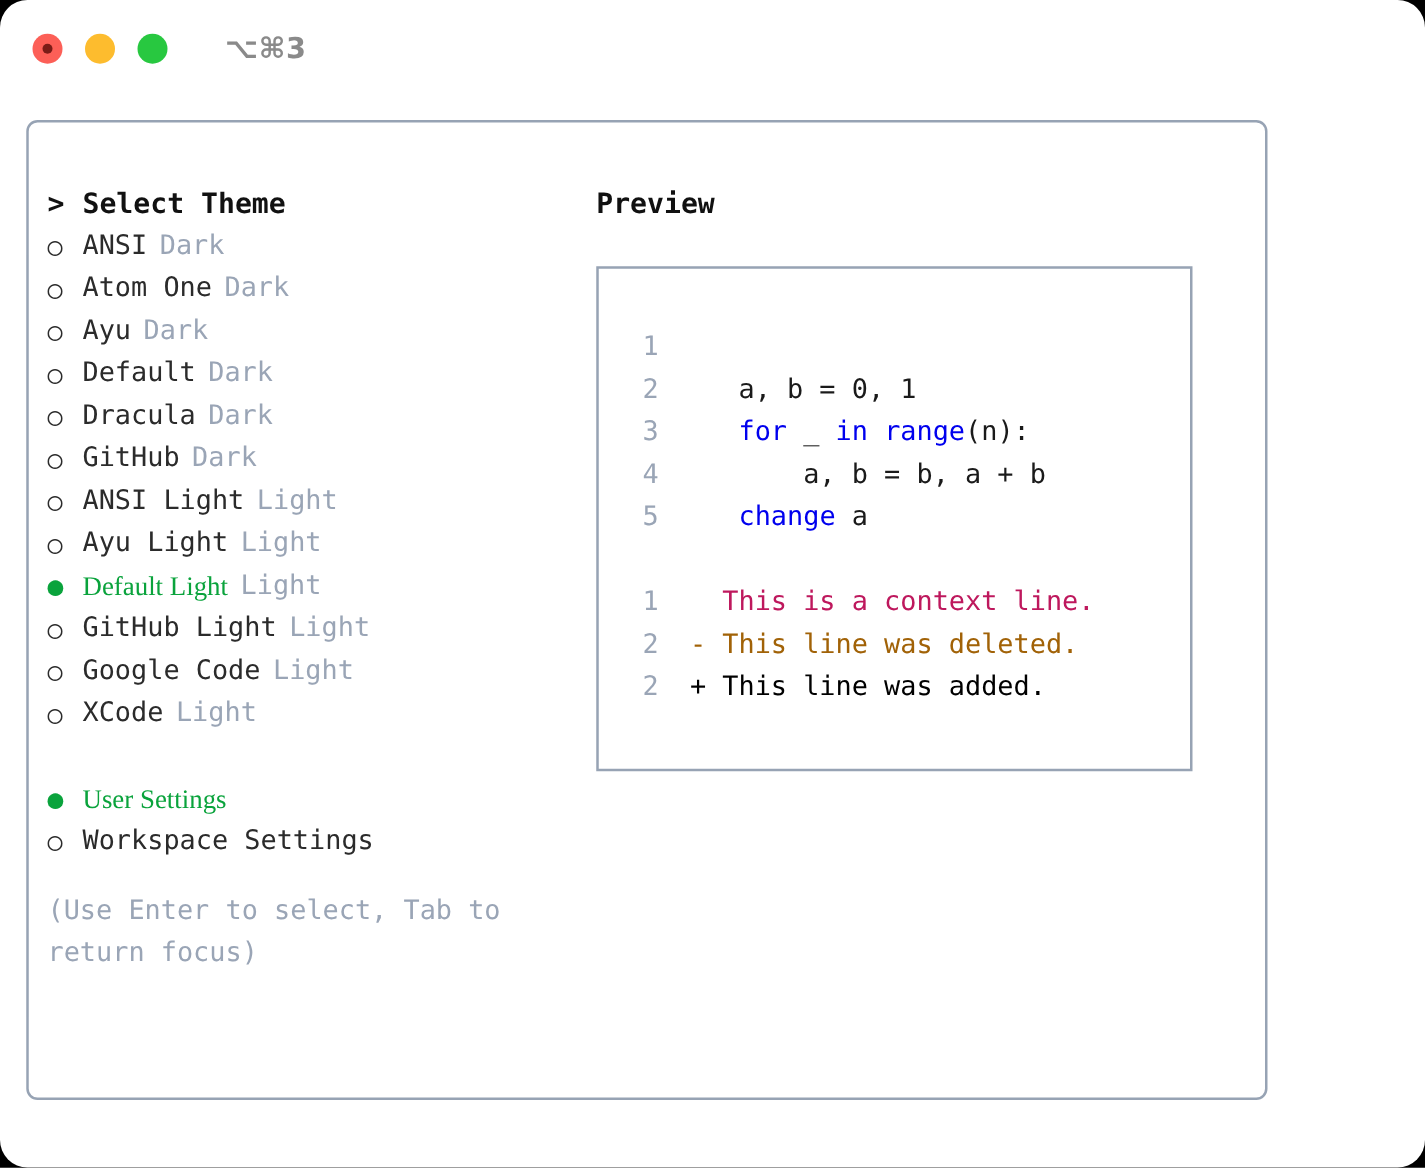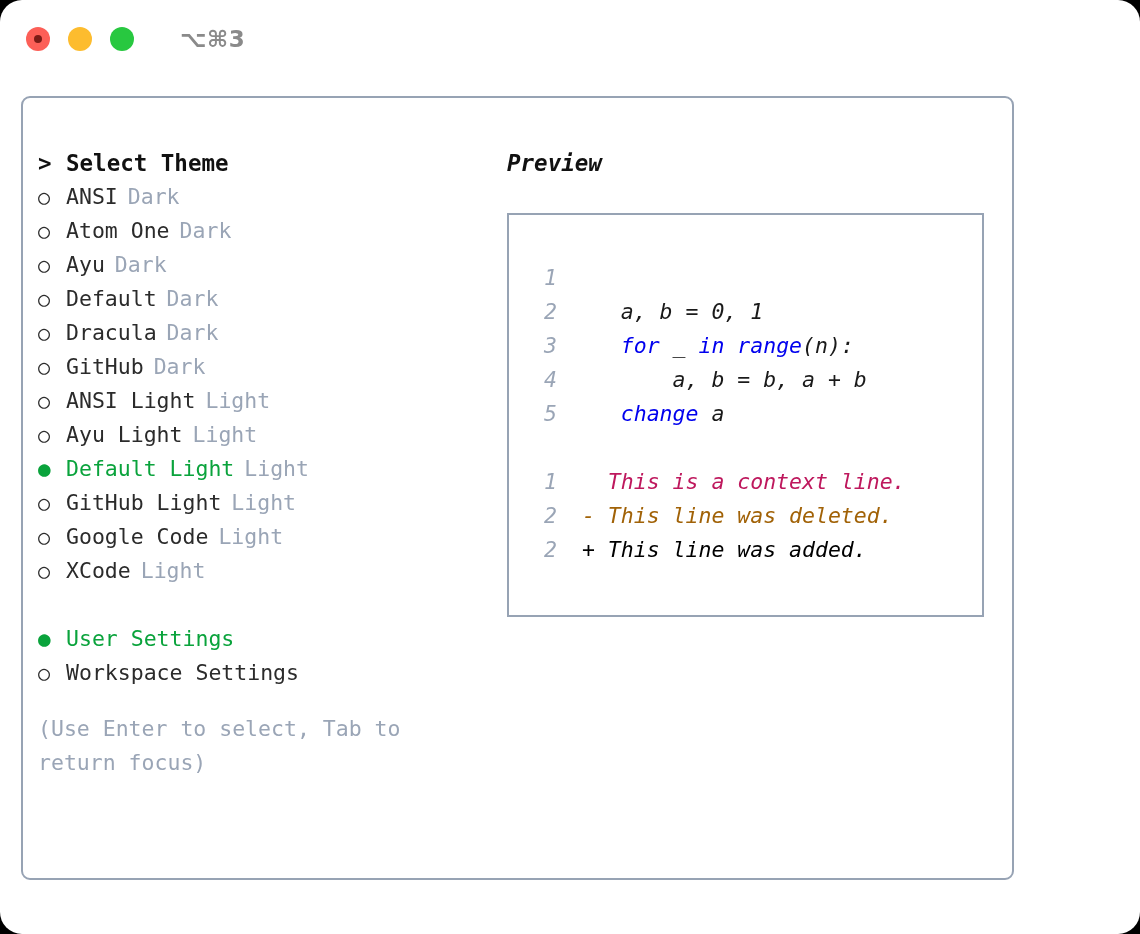--- a/index.html
+++ b/index.html
@@ -106,43 +106,42 @@
   .marker.dot {
     color: #0aa33c;
     font-size: 21px;
   }
   .heading {
     font-weight: bold;
     color: #111111;
     font-size: 22.5px;
   }
   .label { color: #2b2b2b; }
-  .label.sel { color: #0aa33c; }
+  .label.sel { color: #0aa33c; font-family: Liberation Serif, serif; }
   .variant {
     color: #9aa5b6;
     margin-left: 10px;
   }
   .spacer-row { height: 34px; }
   #hint {
     position: absolute;
     left: 15px;
     top: 614px;
     width: 420px;
     color: #9aa5b6;
     font-size: 21.5px;
     line-height: 34px;
   }
 
   
   #right-col {
     position: absolute;
-    left: 484px;
+    left: 454px;
     top: 48px;
     width: 500px;
-    font-style: italic;
   }
   #preview-title {
     font-size: 22.5px;
     font-weight: bold;
     color: #111111;
     line-height: 34px;
   }
   #preview-box {
     margin-top: 33px;
     width: 477px;

